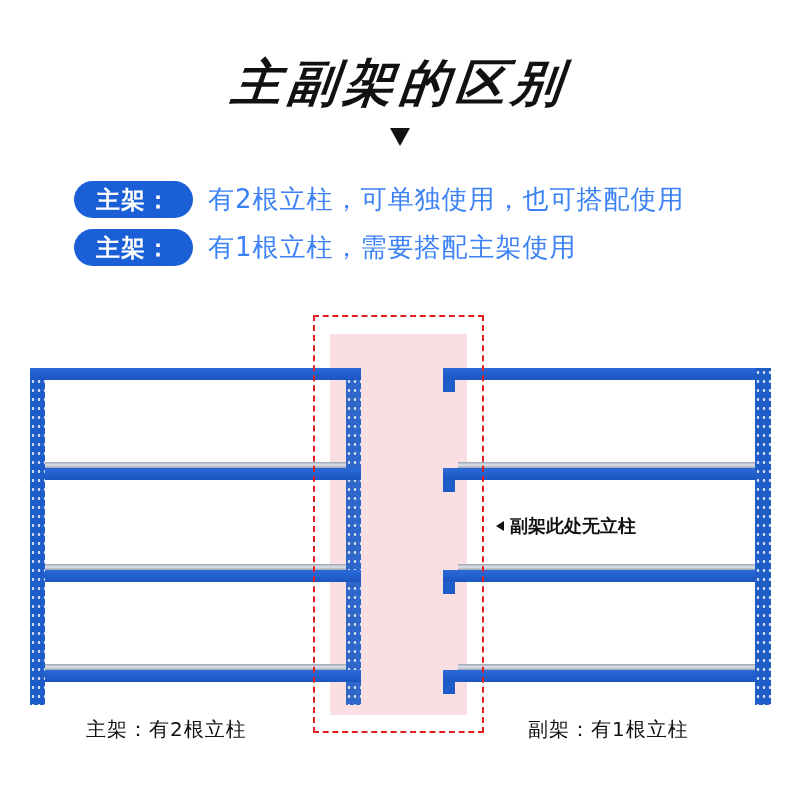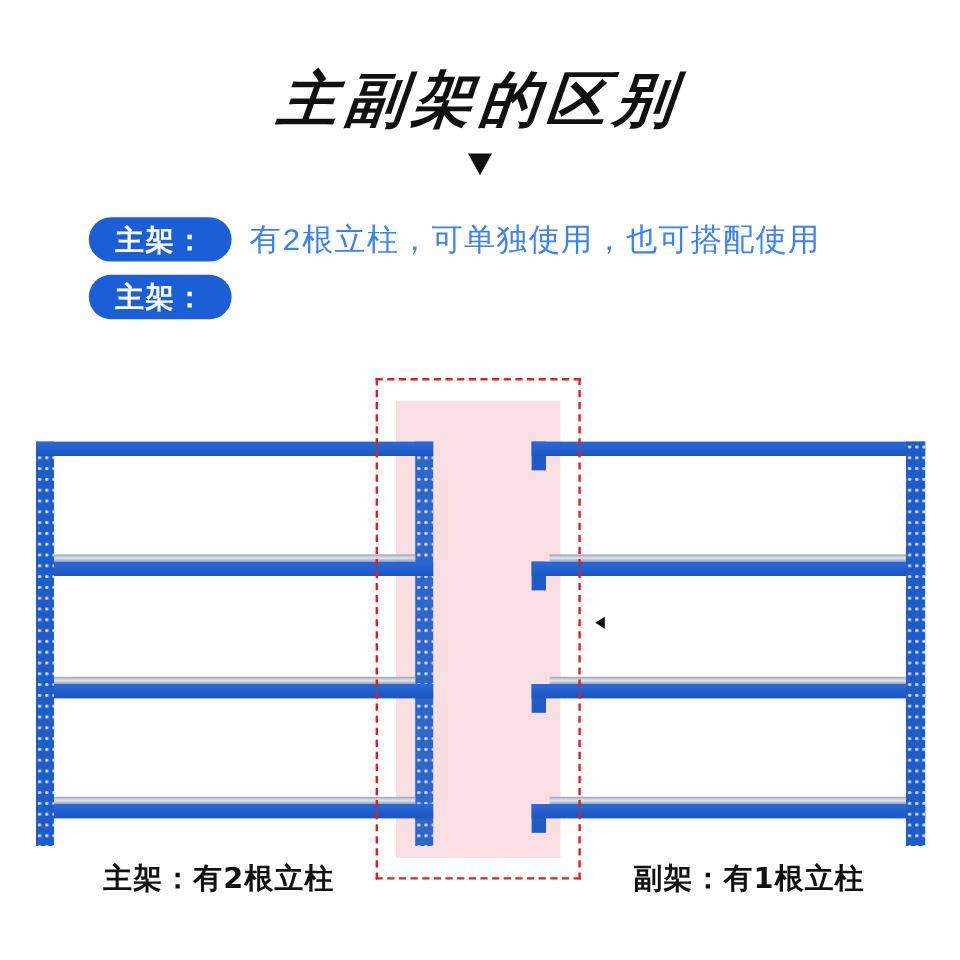--- a/index.html
+++ b/index.html
@@ -1,47 +1,48 @@
 <!DOCTYPE html>
 <html><head>
 <meta charset="utf-8">
 <style>
   html, body { margin:0; padding:0; }
   body { width:800px; height:800px; background:#ffffff; position:relative; overflow:hidden; font-family:"DejaVu Sans", sans-serif; color:#1a1a1a; }
   .abs { position:absolute; }
   .title { left:0; top:50px; width:800px; text-align:center; font-size:50px; font-weight:bold; font-style:italic; letter-spacing:6px; color:#111; transform:skewX(-6deg); }
   .down-arrow { left:390px; top:128px; width:0; height:0; border-left:10px solid transparent; border-right:10px solid transparent; border-top:18px solid #111; }
-  .row { left:74px; display:flex; align-items:center;font-family:Liberation Mono, monospace; }
+  .row { left:74px; display:flex; align-items:center; }
   .row1 { top:181px; }
   .row2 { top:229px; }
   .badge { width:119px; height:37px; border-radius:19px; background:#1a5fd6; color:#fff; font-size:24px; font-weight:bold; display:flex; align-items:center; justify-content:center; letter-spacing:1px; }
   .row-text { margin-left:15px; font-size:26px; color:#3b82f6; letter-spacing:1px; }
   .pink { left:330px; top:334px; width:137px; height:381px; background:#f9dfe1; }
   .dash { left:313px; top:315px; width:171px; height:418px; border:2px dashed #e02020; box-sizing:border-box; }
   .post { background:#1e5cc8; }
   .post-dots { background-image:radial-gradient(circle, #c9d6ee 1.2px, transparent 1.6px); background-size:6px 9px; }
   .beam { background:linear-gradient(#2a6ad8, #1b55c0); height:12px; }
   .panel { height:6px; background:linear-gradient(#9aa3b5,#dfe3ea,#9aa3b5); }
   .hook { width:12px; height:24px; background:#1e5cc8; }
-  .label { font-size:24px; font-weight:bold; color:#111; letter-spacing:1px; }
+  .label { font-size:20px; font-weight:normal; color:#111; letter-spacing:1px; }
   .note { left:496px; top:514px; font-size:18px; font-weight:bold; color:#111; display:flex; align-items:center; }
   .note-arrow { width:0; height:0; border-top:5px solid transparent; border-bottom:5px solid transparent; border-right:8px solid #111; margin-right:6px; }
 </style>
 </head>
 <body>
 
 <div class="abs title">主副架的区别</div>
 <div class="abs down-arrow"></div>
 
 <div class="abs row row1">
   <div class="badge">主架：</div>
   <div class="row-text">有2根立柱，可单独使用，也可搭配使用</div>
 </div>
 <div class="abs row row2">
   <div class="badge">主架：</div>
+  <div class="row-text">有1根立柱，需要搭配主架使用</div>
 </div>
 
 <div class="abs pink"></div>
 
 <div>
   <div class="abs post post-dots" style="left:30px;top:368px;width:15px;height:337px;"></div>
   <div class="abs post post-dots" style="left:346px;top:368px;width:15px;height:337px;opacity:0.92;"></div>
   <div class="abs beam" style="left:30px;top:368px;width:331px;"></div>
   <div class="abs panel" style="left:45px;top:462px;width:301px;"></div>
   <div class="abs beam" style="left:45px;top:468px;width:316px;"></div>
@@ -63,16 +64,17 @@
   <div class="abs beam" style="left:443px;top:570px;width:328px;"></div>
   <div class="abs panel" style="left:458px;top:664px;width:297px;"></div>
   <div class="abs beam" style="left:443px;top:670px;width:328px;"></div>
   <div class="abs post post-dots" style="left:755px;top:368px;width:16px;height:337px;"></div>
 </div>
 
 <div class="abs dash"></div>
 
 <div class="abs note">
   <span class="note-arrow"></span>
+  <span>副架此处无立柱</span>
 </div>
 
 <div class="abs label" style="left:86px;top:716px;">主架：有2根立柱</div>
 <div class="abs label" style="left:528px;top:716px;">副架：有1根立柱</div>
 
 </body></html>

